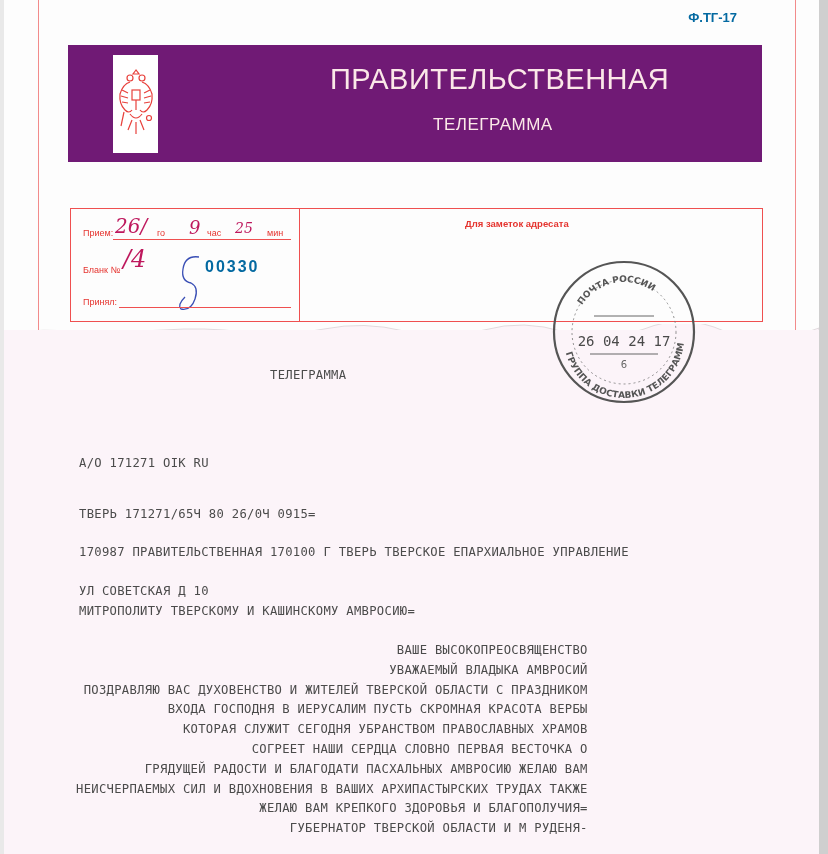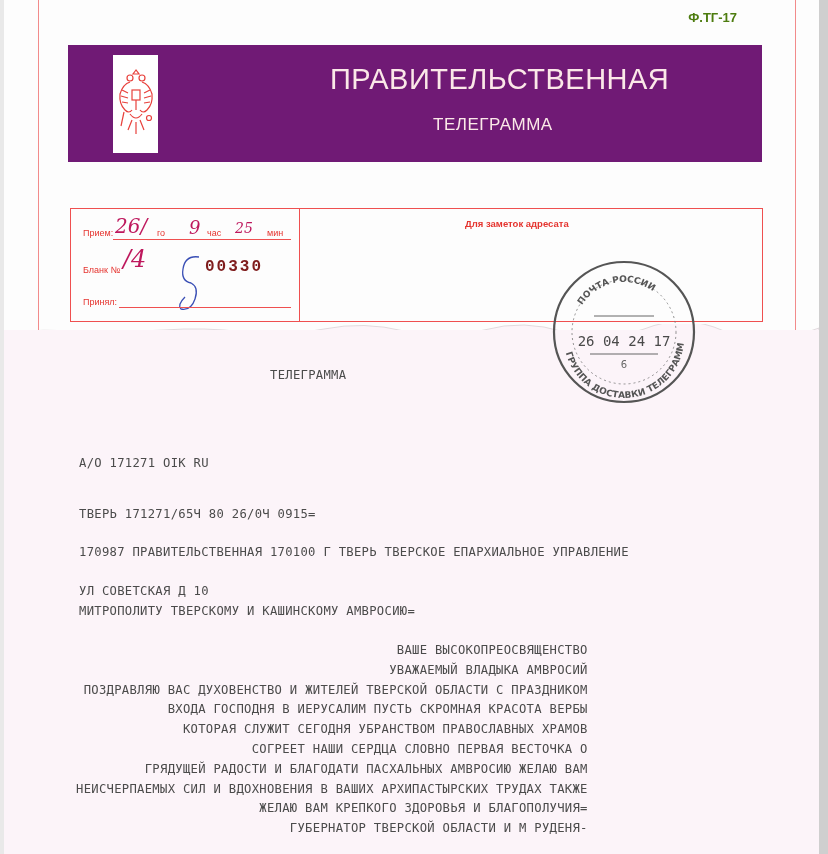--- a/index.html
+++ b/index.html
@@ -7,21 +7,21 @@
     width:828px; height:854px; position:relative; overflow:hidden;
     background:#e9e9e9;
     font-family:"Liberation Sans", sans-serif;
   }
   .sheet-top {
     position:absolute; left:4px; top:0; width:815px; height:340px;
     background:#fdfdfd;
   }
   .vline { position:absolute; top:0; width:1px; height:340px; background:#f28b8b; }
   .form-code {
-    position:absolute; right:82px; top:10px; color:#4d7c0f;
+    position:absolute; right:82px; top:10px; color:#0369a1;
     font-size:13px; font-weight:bold;
   }
   .banner {
     position:absolute; left:64px; top:45px; width:694px; height:117px;
     background:#701a75;
   }
   .emblem-box {
     position:absolute; left:45px; top:10px; width:45px; height:98px;
     background:#fff; display:flex; align-items:center; justify-content:center;
   }
@@ -34,21 +34,21 @@
     font-size:17px; letter-spacing:0.5px;
   }
   .formbox {
     position:absolute; left:66px; top:208px; width:693px; height:114px;
     border:1px solid #ef5050; box-sizing:border-box;
   }
   .formbox .divider { position:absolute; left:228px; top:0; width:1px; height:100%; background:#ef5050; }
   .flabel { position:absolute; color:#e5342f; font-size:9px; }
   .uline { position:absolute; height:1px; background:#ef5050; }
   .hand { position:absolute; color:#be185d; font-family:"DejaVu Serif", serif; font-style:italic; }
-  .stampnum { position:absolute; left:134px; top:49px; font-family:Liberation Mono, monospace; font-weight:bold; font-size:16px; letter-spacing:2px; color:#7f1d1d;text-align:center; }
+  .stampnum { position:absolute; left:134px; top:49px; font-family:Liberation Sans, sans-serif; font-weight:bold; font-size:16px; letter-spacing:2px; color:#0369a1;text-align:center; }
   .notes-label { position:absolute; left:394px; top:9px; color:#e5342f; font-size:9.5px; font-weight:bold; }
   .sheet-bottom {
     position:absolute; left:4px; top:330px; width:815px; height:530px;
     background:#fcf4f9;
   }
   .torn { position:absolute; left:4px; top:324px; width:815px; height:12px; }
   .typed {
     position:absolute; font-family:"DejaVu Sans Mono", monospace;
     font-size:12.2px; color:#4b4b4b; white-space:pre; letter-spacing:0.3px;
   }

